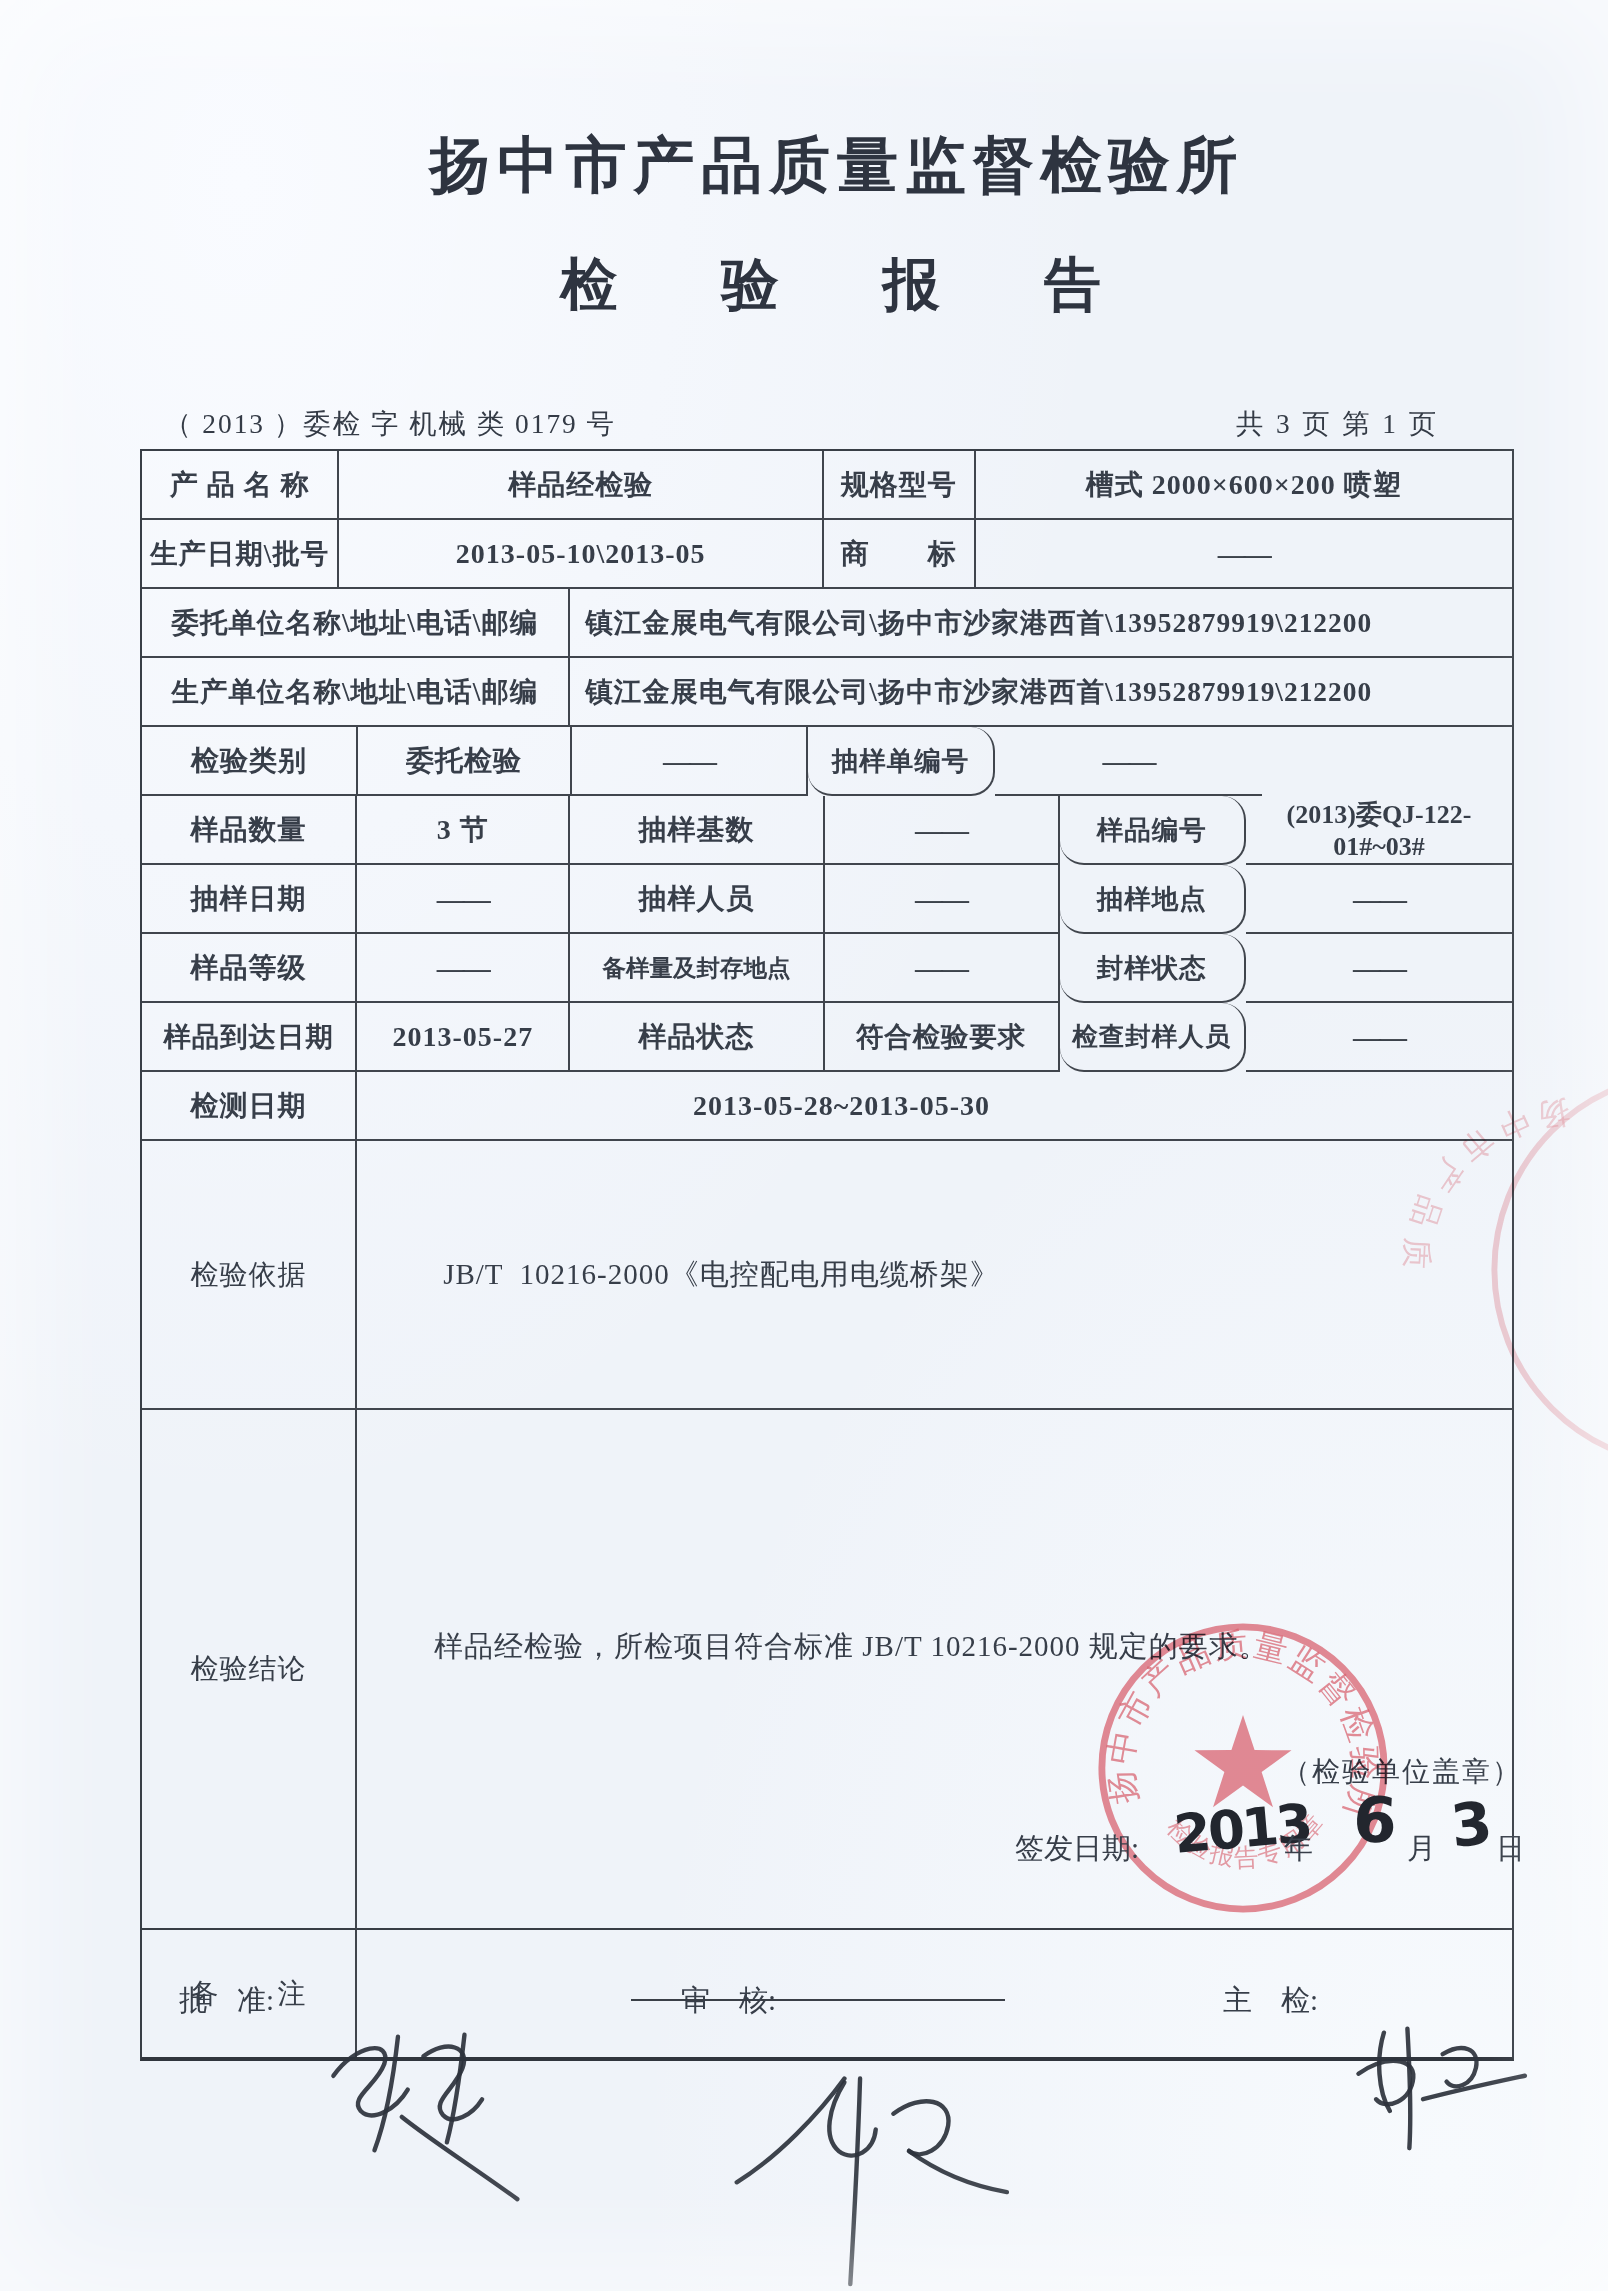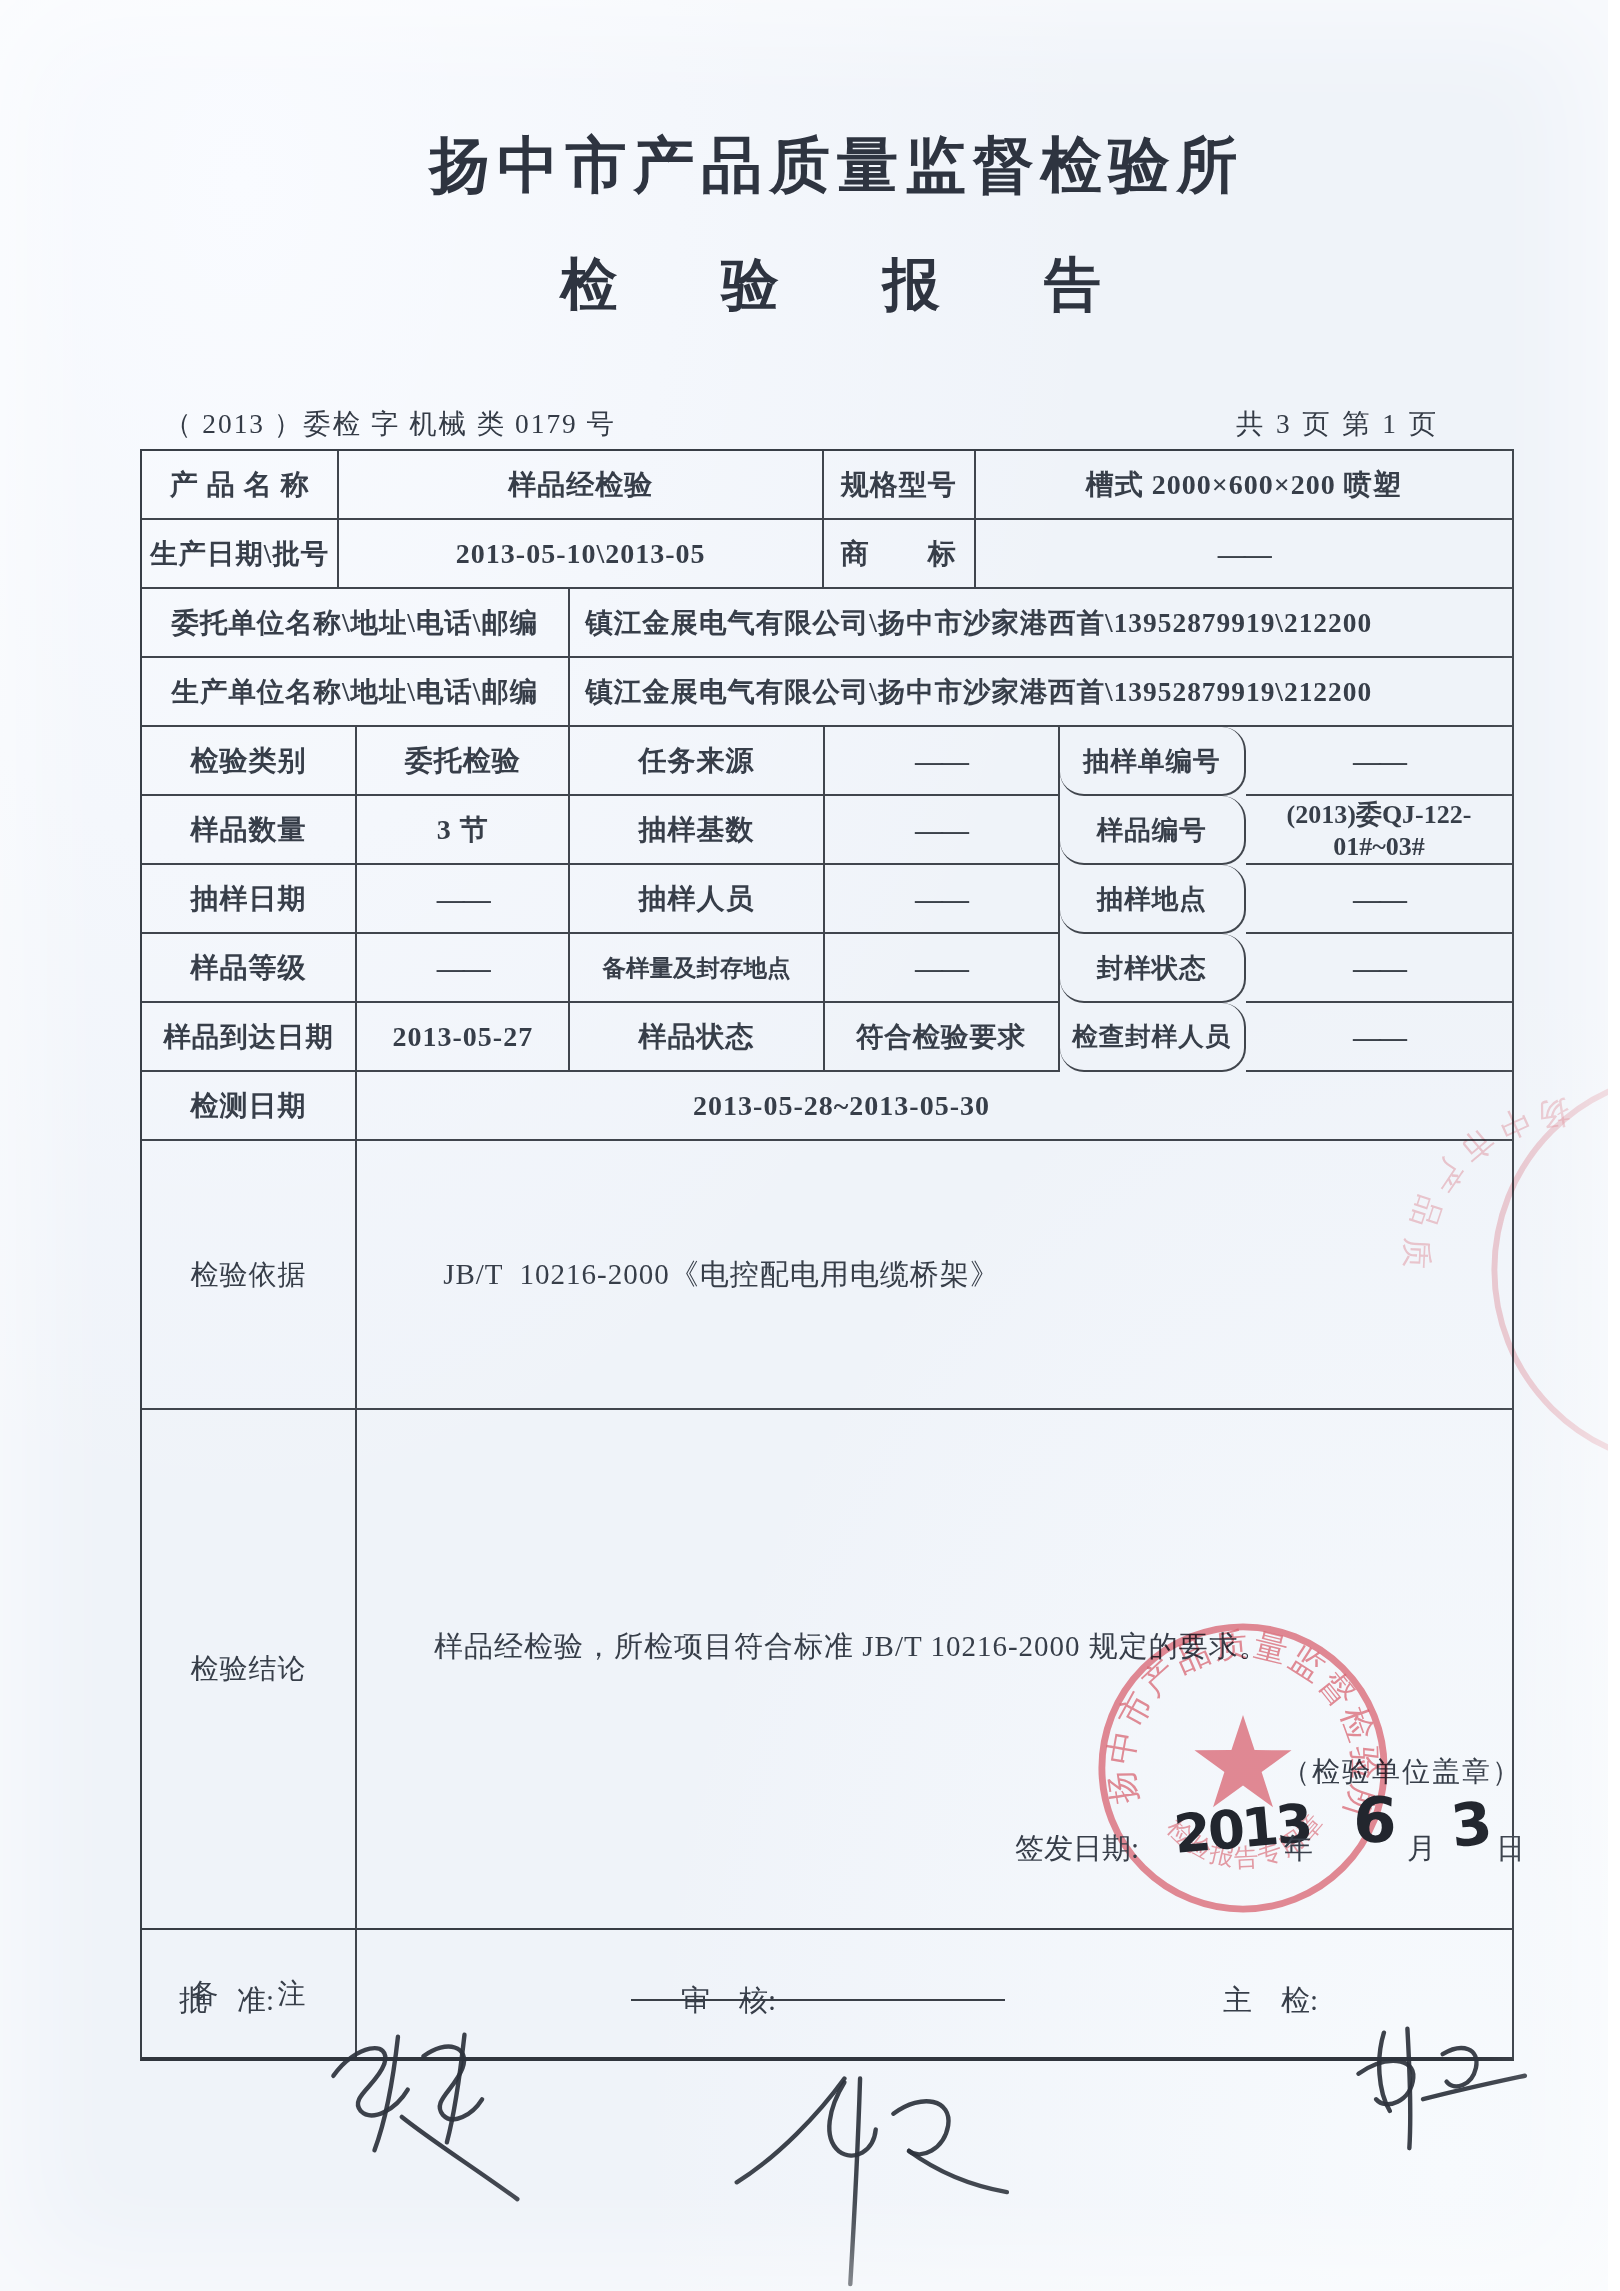--- a/index.html
+++ b/index.html
@@ -96,21 +96,20 @@
     </div>
 
     <div class="tr h70">
       <div class="td w438 f28">生产单位名称\地址\电话\邮编</div>
       <div class="td w964 last f28 leftal">镇江金展电气有限公司\扬中市沙家港西首\13952879919\212200</div>
     </div>
 
     <div class="tr h70">
       <div class="td w220">检验类别</div>
       <div class="td w218">委托检验</div>
-      <div class="td w260">任务来源</div>
       <div class="td w241 dash">——</div>
       <div class="td w191 f27">抽样单编号</div>
       <div class="td w272 last dash">——</div>
     </div>
 
     <div class="tr h70">
       <div class="td w220">样品数量</div>
       <div class="td w218">3 节</div>
       <div class="td w260">抽样基数</div>
       <div class="td w241 dash">——</div>

